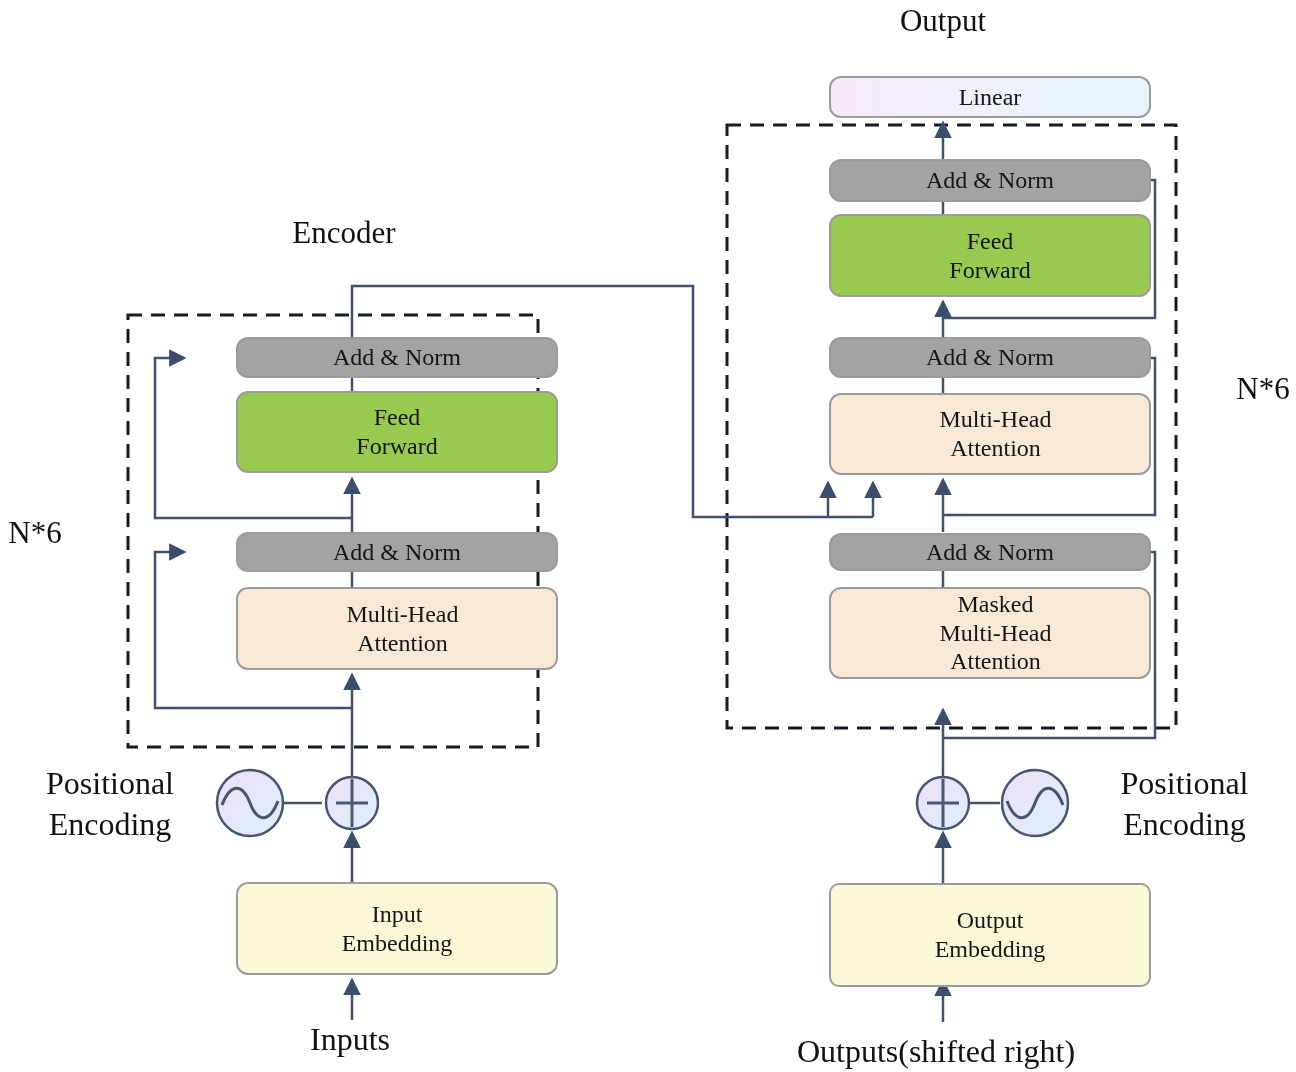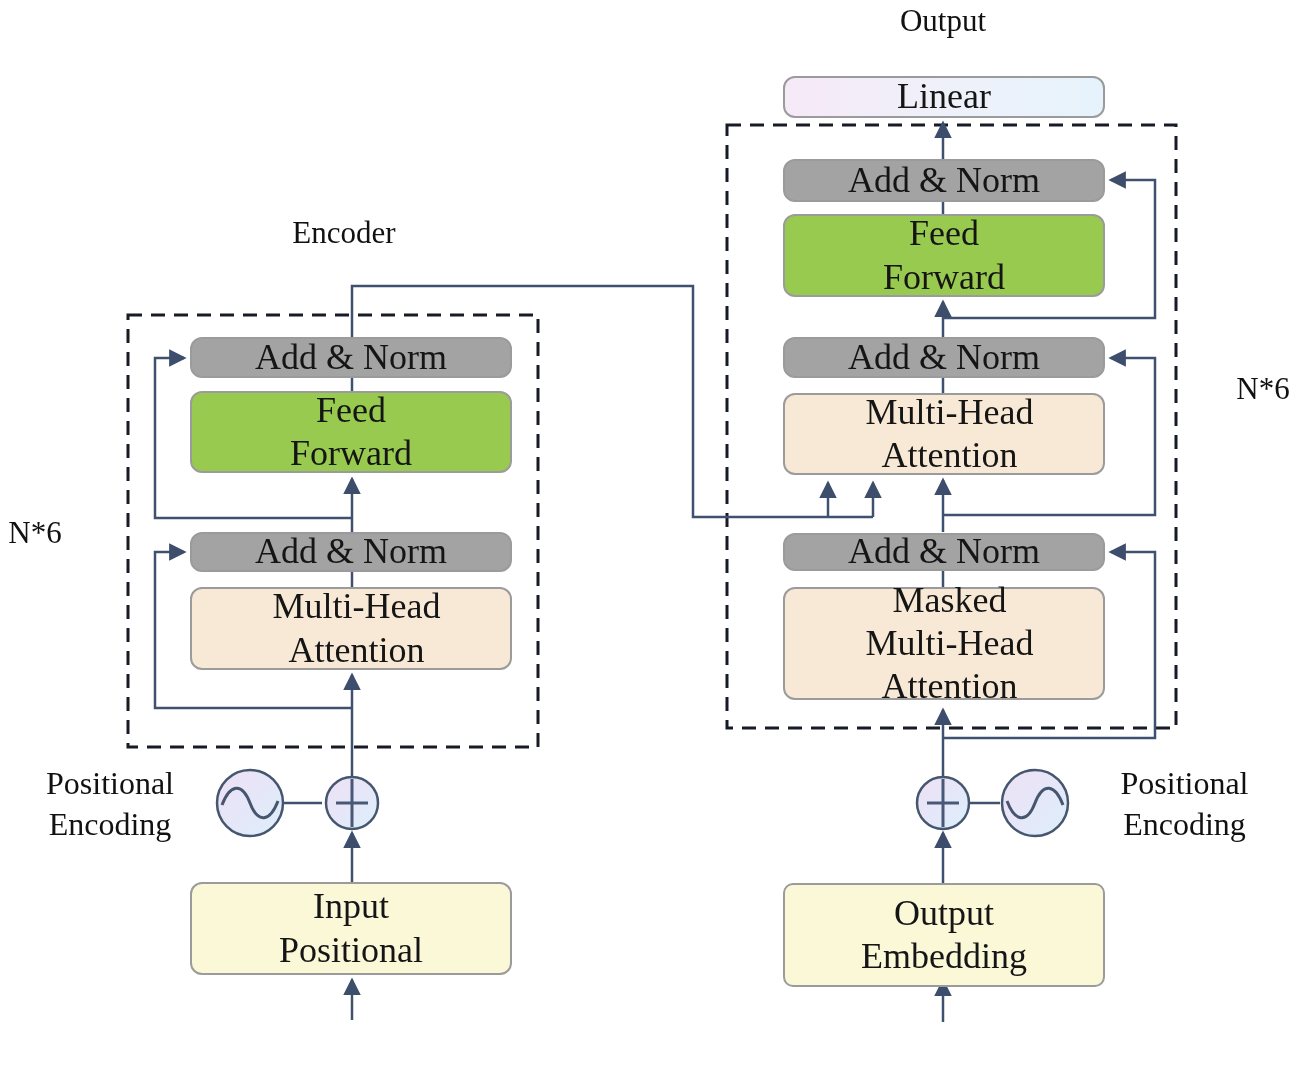--- a/index.html
+++ b/index.html
@@ -5,21 +5,21 @@
   html,body{margin:0;padding:0;background:#ffffff;}
   .stage{
     position:relative;width:1296px;height:1072px;background:#ffffff;overflow:hidden;
     font-family:"Liberation Serif", serif;
   }
   svg.wires{position:absolute;left:0;top:0;z-index:1;}
   .block{
     position:absolute;width:322px;box-sizing:border-box;z-index:2;
     border:2.5px solid #9b9b9b;border-radius:12px;
     display:flex;align-items:center;justify-content:center;text-align:center;
-    font-size:36px;line-height:1.2;color:#151515;white-space:pre-line;
+    font-size:24px;line-height:1.2;color:#151515;white-space:pre-line;margin-left:46px;
   }
   .blue{background:#a3a3a3;}
   .green{background:#99ca50;}
   .peach{background:#f8e9d6;padding-left:11px;}
   .yellow{background:#fbf8d8;}
   .linear-grad{background:linear-gradient(90deg,#f6e9f8 0%,#eef1fa 55%,#e6f3fc 100%);}
   .label{
     position:absolute;z-index:2;color:#111;font-size:32px;line-height:1.27;
     white-space:pre-line;text-align:center;
   }
@@ -94,37 +94,39 @@
   </svg>
 
   <div class="label title" style="left:843px;top:1px;width:200px;">Output</div>
   <div class="label title" style="left:244px;top:213px;width:200px;">Encoder</div>
   <div class="label" style="left:0px;top:513px;width:70px;font-size:31px;">N*6</div>
   <div class="label" style="left:1228px;top:369px;width:70px;font-size:31px;">N*6</div>
   <div class="label" style="left:40px;top:763px;width:140px;">Positional
 Encoding</div>
   <div class="label" style="left:1112px;top:763px;width:145px;">Positional
 Encoding</div>
+  <div class="label" style="left:270px;top:1019px;width:160px;">Inputs</div>
+  <div class="label" style="left:786px;top:1031px;width:300px;">Outputs(shifted right)</div>
 
   <div class="block blue" style="left:190px;top:337px;height:41px;">Add &amp; Norm</div>
   <div class="block green" style="left:190px;top:391px;height:82px;">Feed
 Forward</div>
   <div class="block blue" style="left:190px;top:532px;height:40px;">Add &amp; Norm</div>
   <div class="block peach" style="left:190px;top:587px;height:83px;">Multi-Head
 Attention</div>
   <div class="block yellow" style="left:190px;top:882px;height:93px;">Input
-Positional</div>
+Embedding</div>
 
   <div class="block linear-grad" style="left:783px;top:76px;height:42px;">Linear</div>
   <div class="block blue" style="left:783px;top:159px;height:43px;">Add &amp; Norm</div>
   <div class="block green" style="left:783px;top:214px;height:83px;">Feed
 Forward</div>
   <div class="block blue" style="left:783px;top:337px;height:41px;">Add &amp; Norm</div>
   <div class="block peach" style="left:783px;top:393px;height:82px;">Multi-Head
 Attention</div>
   <div class="block blue" style="left:783px;top:533px;height:38px;">Add &amp; Norm</div>
-  <div class="block peach" style="left:783px;top:587px;height:113px;">Masked
+  <div class="block peach" style="left:783px;top:587px;height:92px;">Masked
 Multi-Head
 Attention</div>
   <div class="block yellow" style="left:783px;top:883px;height:104px;border-radius:10px;">Output
 Embedding</div>
 
 </div>
 
 </body></html>

